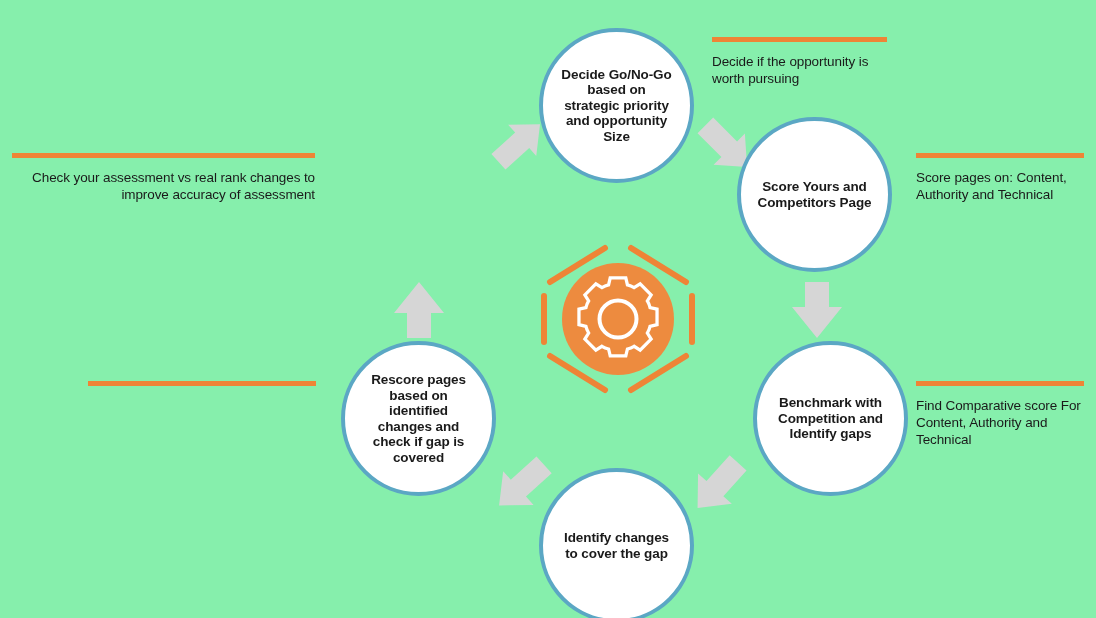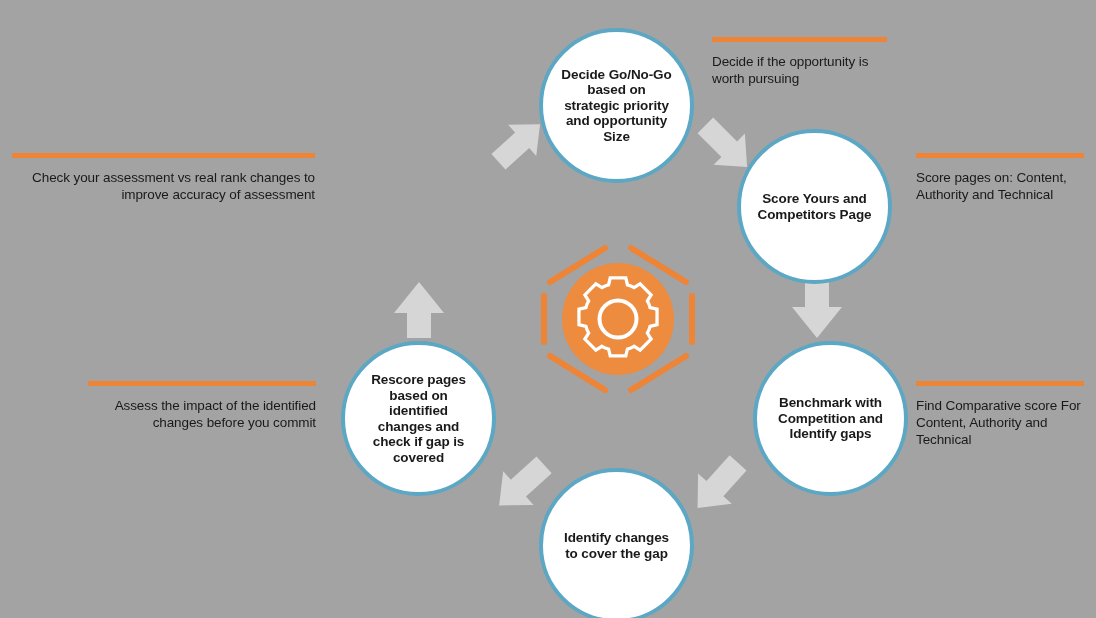--- a/index.html
+++ b/index.html
@@ -7,21 +7,21 @@
     padding: 0;
     background: #ffffff;
   }
   body {
     font-family: "Liberation Sans", sans-serif;
   }
   #canvas {
     position: relative;
     width: 1096px;
     height: 618px;
-    background: #a3a3a3;
+    background: #86efac;
     overflow: hidden;
   }
 
   
   .node {
     position: absolute;
     border-radius: 50%;
     border: 4px solid #5ba7c4;
     box-sizing: border-box;
     display: flex;
@@ -155,21 +155,21 @@
   <div class="arrow" style="left:388px; top:277px;">
     <svg width="62" height="66" viewBox="0 0 62 66" xmlns="http://www.w3.org/2000/svg">
       <path d="M 31,5 L 56,36 L 43,36 L 43,61 L 19,61 L 19,36 L 6,36 Z" fill="#d6d6d6"></path>
     </svg>
   </div>
 
   <div class="node" style="left:539px; top:28px; width:155px; height:155px;">
     <div class="node-label">Decide Go/No-Go based on strategic priority and opportunity Size</div>
   </div>
 
-  <div class="node" style="left:737px; top:129px; width:155px; height:155px;">
+  <div class="node" style="left:737px; top:117px; width:155px; height:155px;">
     <div class="node-label">Score Yours and Competitors Page</div>
   </div>
 
   <div class="node" style="left:753px; top:341px; width:155px; height:155px;">
     <div class="node-label">Benchmark with Competition and Identify gaps</div>
   </div>
 
   <div class="node" style="left:539px; top:468px; width:155px; height:155px;">
     <div class="node-label">Identify changes to cover the gap</div>
   </div>
@@ -190,21 +190,20 @@
   </div>
 
   <div class="callout right" style="left:916px; top:381px; width:168px;">
     <div class="rule"></div>
     <div class="ctext">Find Comparative score For Content, Authority and Technical</div>
   </div>
 
 
   <div class="callout left" style="left:88px; top:381px; width:228px;">
     <div class="rule"></div>
-    <div class="ctext">Assess the impact of the identified changes before you commit</div>
   </div>
 
   <div class="callout left" style="left:12px; top:153px; width:303px;">
     <div class="rule"></div>
     <div class="ctext">Check your assessment vs real rank changes to improve accuracy of assessment</div>
   </div>
 
 </div>
 
 </body></html>

